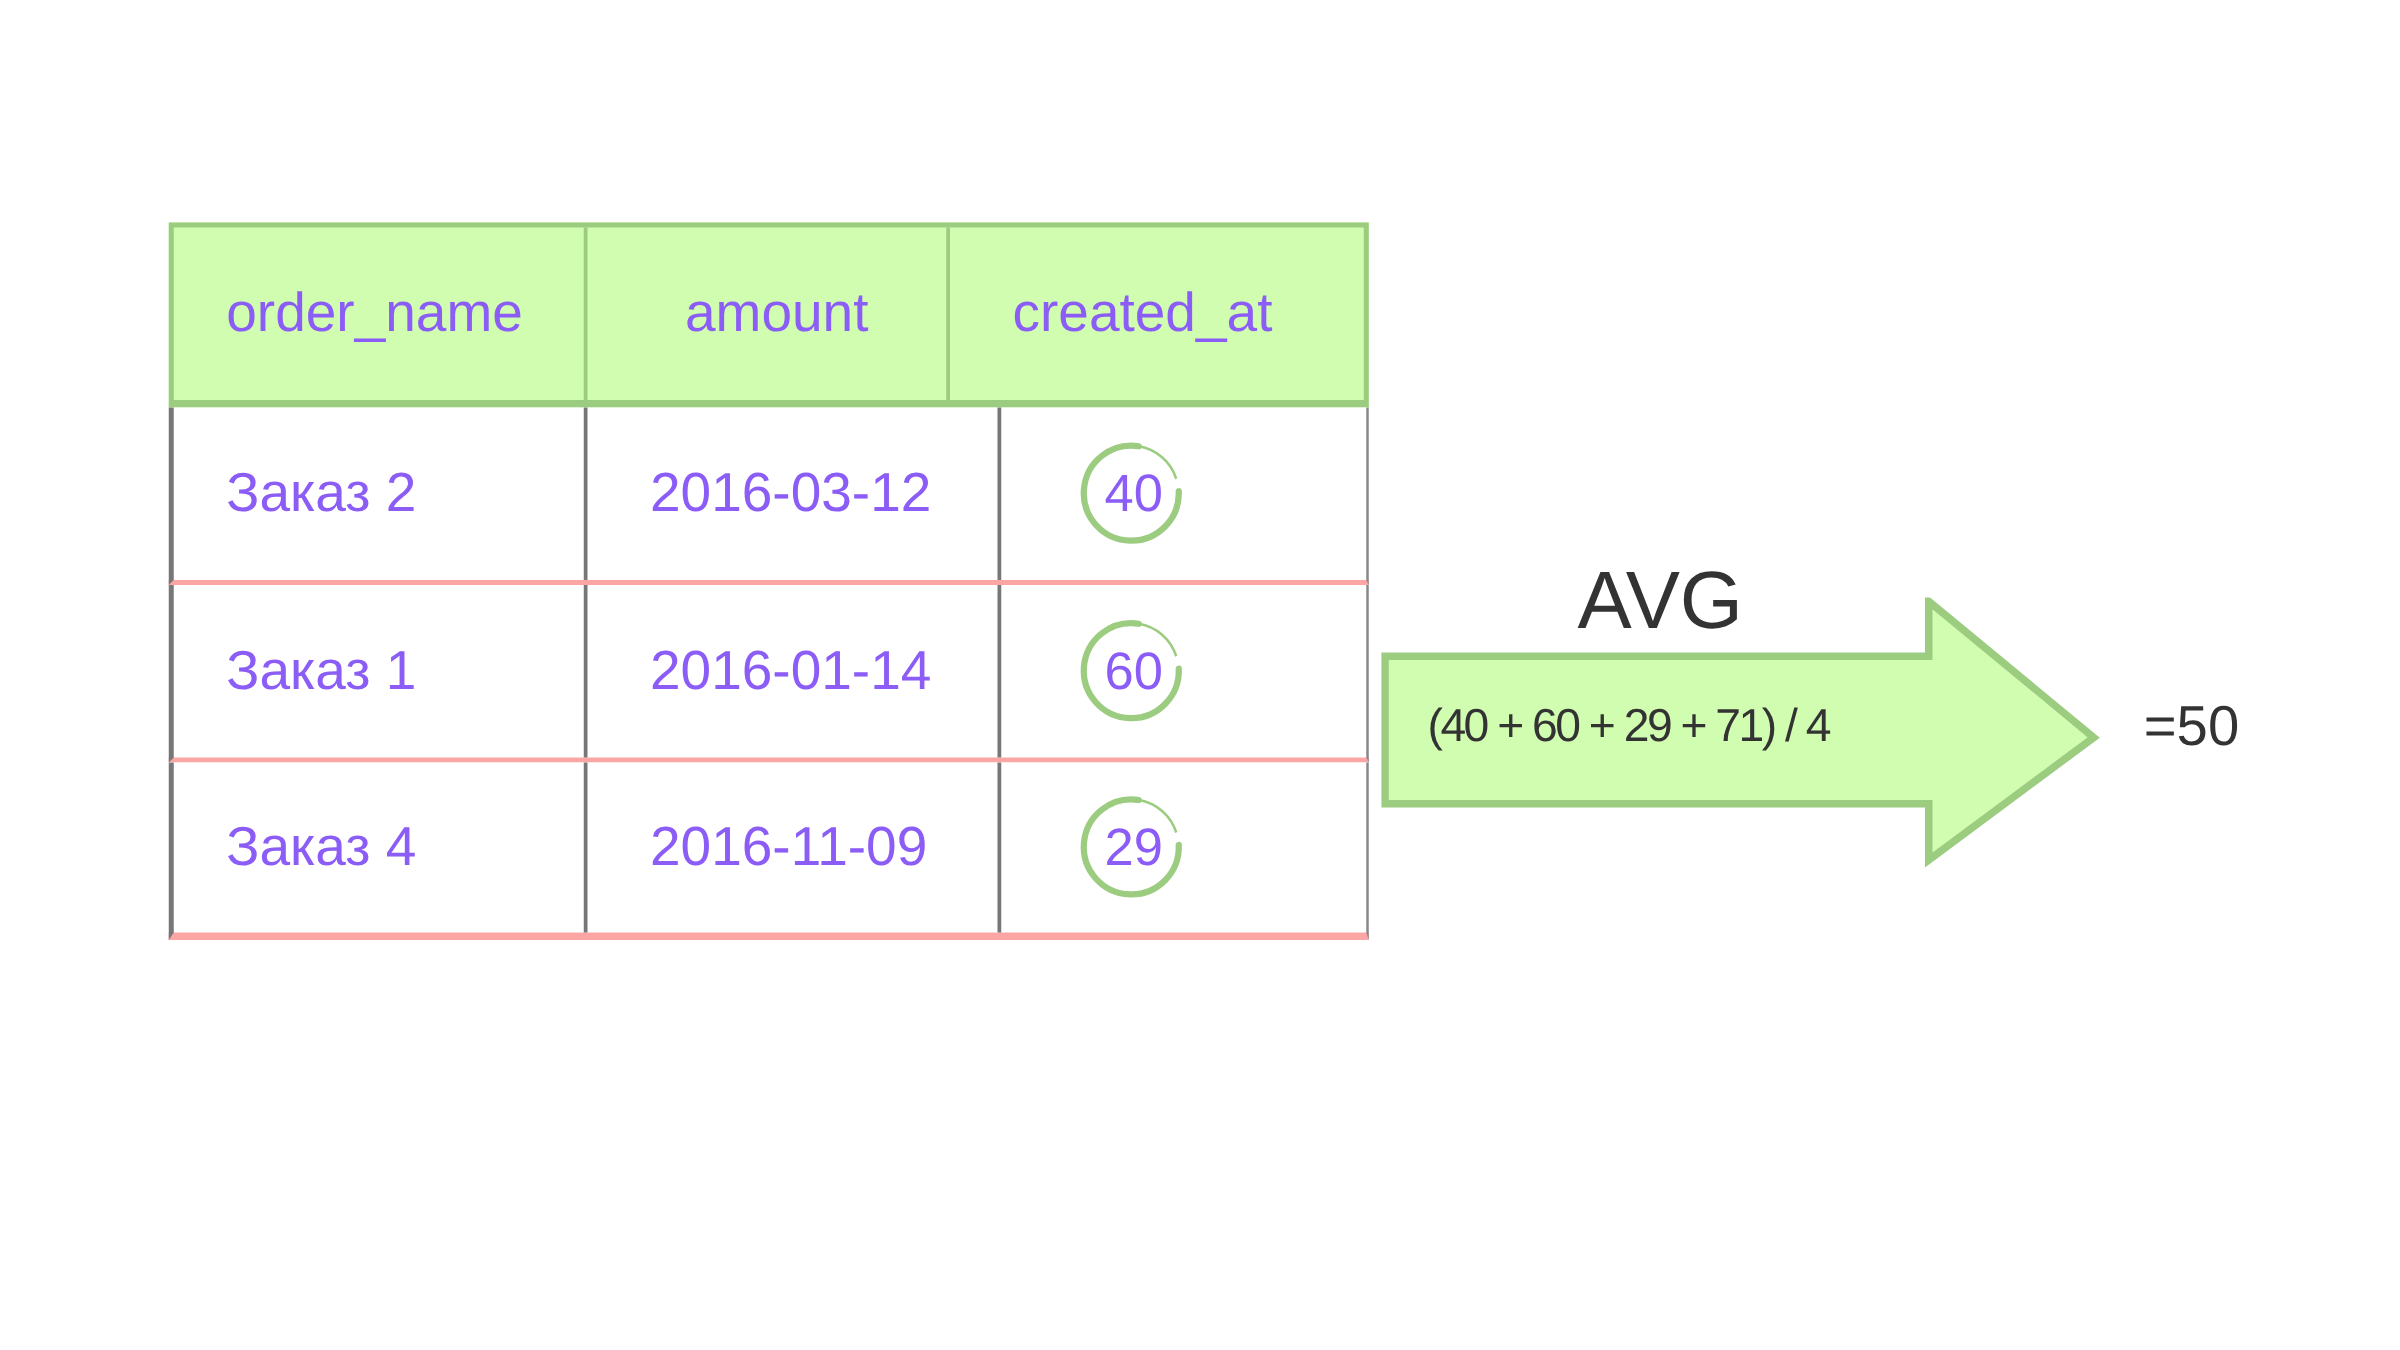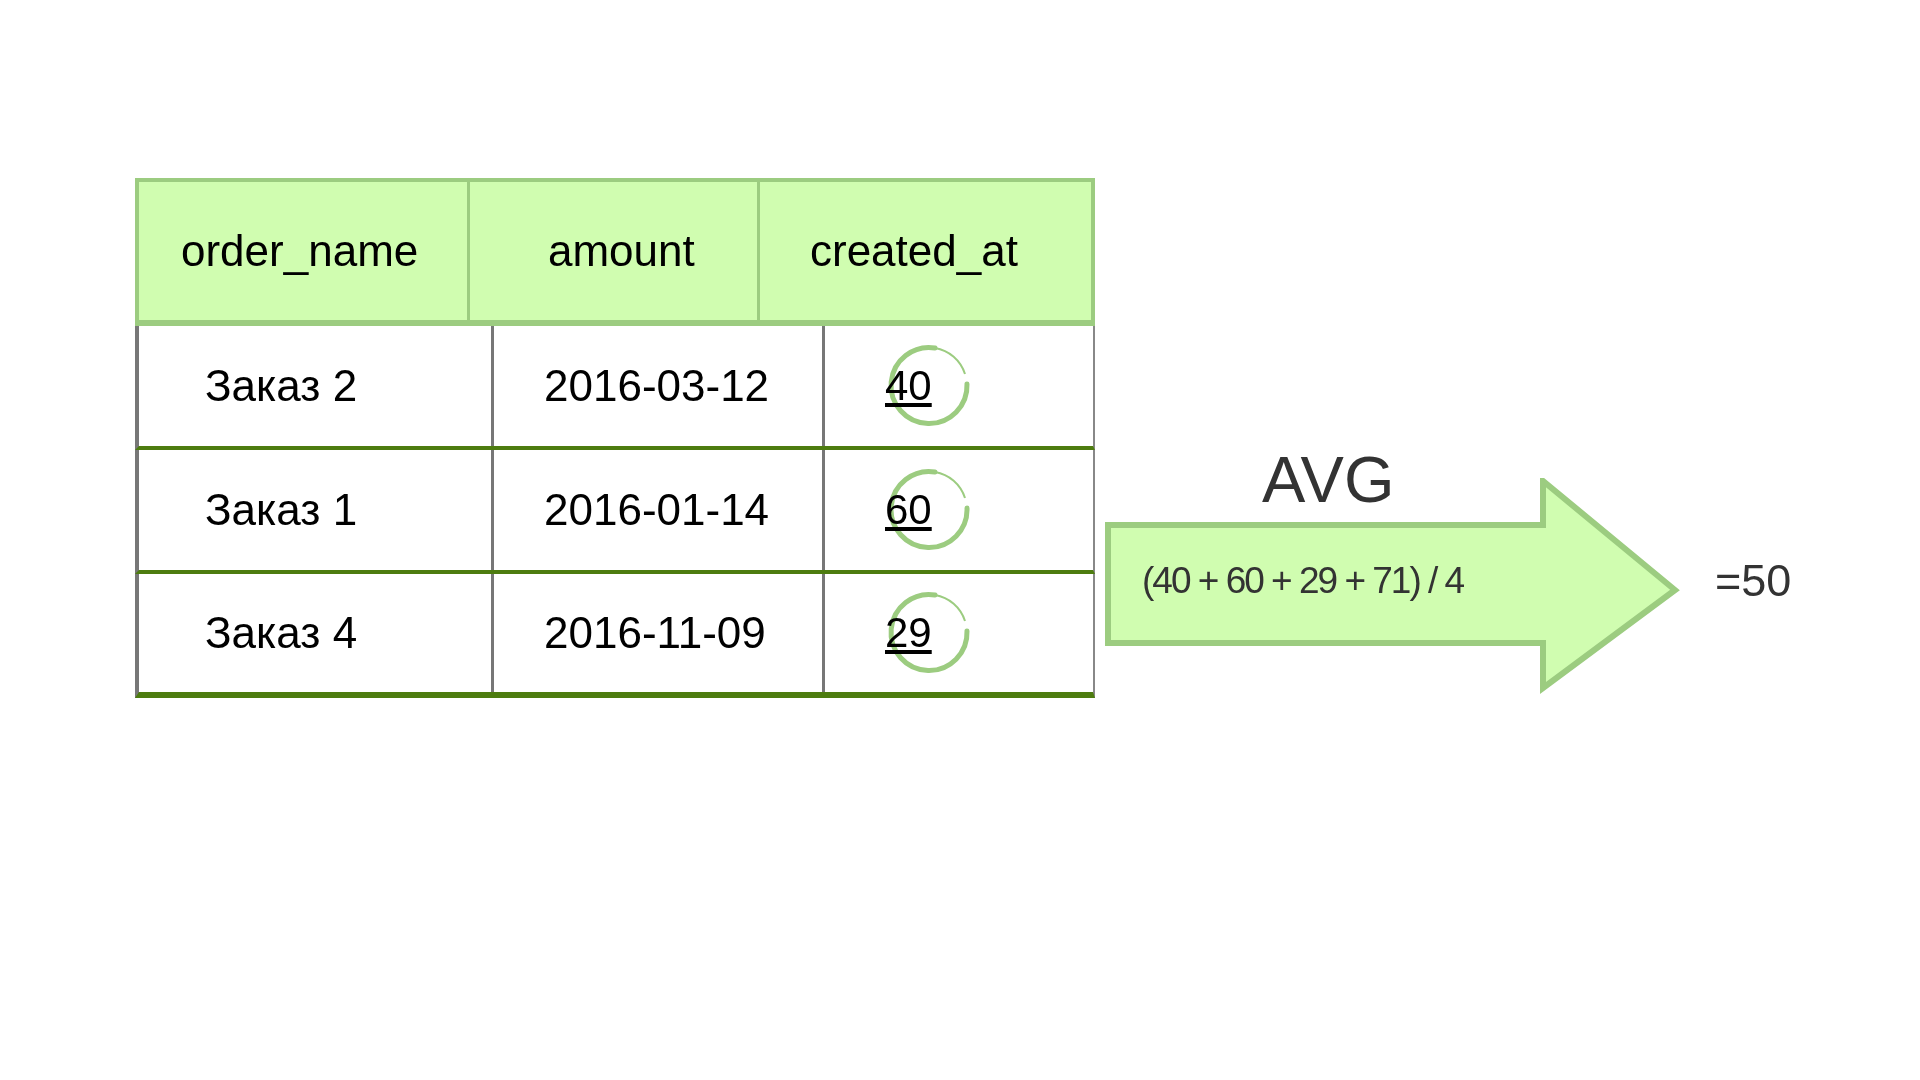--- a/index.html
+++ b/index.html
@@ -3,30 +3,30 @@
   <meta charset="utf-8">
   <style>
     html, body { margin: 0; padding: 0; background: #ffffff; }
     body { width: 1920px; height: 1080px; position: relative; overflow: hidden;
            font-family: "Liberation Sans", "DejaVu Sans", sans-serif; color: #333333; }
     .table { position: absolute; left: 135px; top: 178px; width: 960px; }
     .row { display: flex; position: relative; }
     .header-row { height: 148px; background: #d0fdb0; border: 4px solid #9ccc80; border-bottom-width: 6px; box-sizing: border-box; }
     .header-row .cell { border-right: 3px solid #9ccc80; }
     .header-row .cell:last-child { border-right: none; }
-    .body-row { height: 124px; border-left: 4px solid #777777; border-right: 2px solid #888888; border-bottom: 4px solid #4d7c0f; box-sizing: border-box; background: #fff; padding-left: 24px; }
+    .body-row { height: 142px; border-left: 4px solid #777777; border-right: 2px solid #888888; border-bottom: 4px solid #fca5a5; box-sizing: border-box; background: #fff; }
     .body-row:last-child { border-bottom-width: 6px; }
     .body-row .cell { border-right: 3px solid #777777; }
     .body-row .cell:last-child { border-right: none; }
-    .cell { box-sizing: border-box; display: flex; align-items: center; font-size: 44px; color: #000000; }
+    .cell { box-sizing: border-box; display: flex; align-items: center; font-size: 44px; color: #8b5cf6; }
     .c1 { width: 331px; padding-left: 42px; }
     .c2 { width: 331px; padding-left: 50px; }
     .c3 { flex: 1; padding-left: 60px; }
     .header-row .c3 { padding-left: 78px; }
-    .badge { position: relative; width: 92px; height: 92px; display: flex; align-items: center; justify-content: flex-start; font-size: 42px; text-decoration: underline; }
+    .badge { position: relative; width: 92px; height: 92px; display: flex; align-items: center; justify-content: center; font-size: 42px; }
     .badge svg { position: absolute; left: 0; top: 0; }
     .badge span { position: relative; }
     .arrow { position: absolute; left: 1105px; top: 478px; }
     .arrow-text { position: absolute; left: 1142px; top: 560px; font-size: 37px; letter-spacing: -2px; color: #333; }
     .avg-label { position: absolute; left: 1262px; top: 442px; font-size: 65px; color: #333; }
     .result { position: absolute; left: 1715px; top: 555px; font-size: 45px; color: #333; }
   </style>
 </head>
 <body>
 

